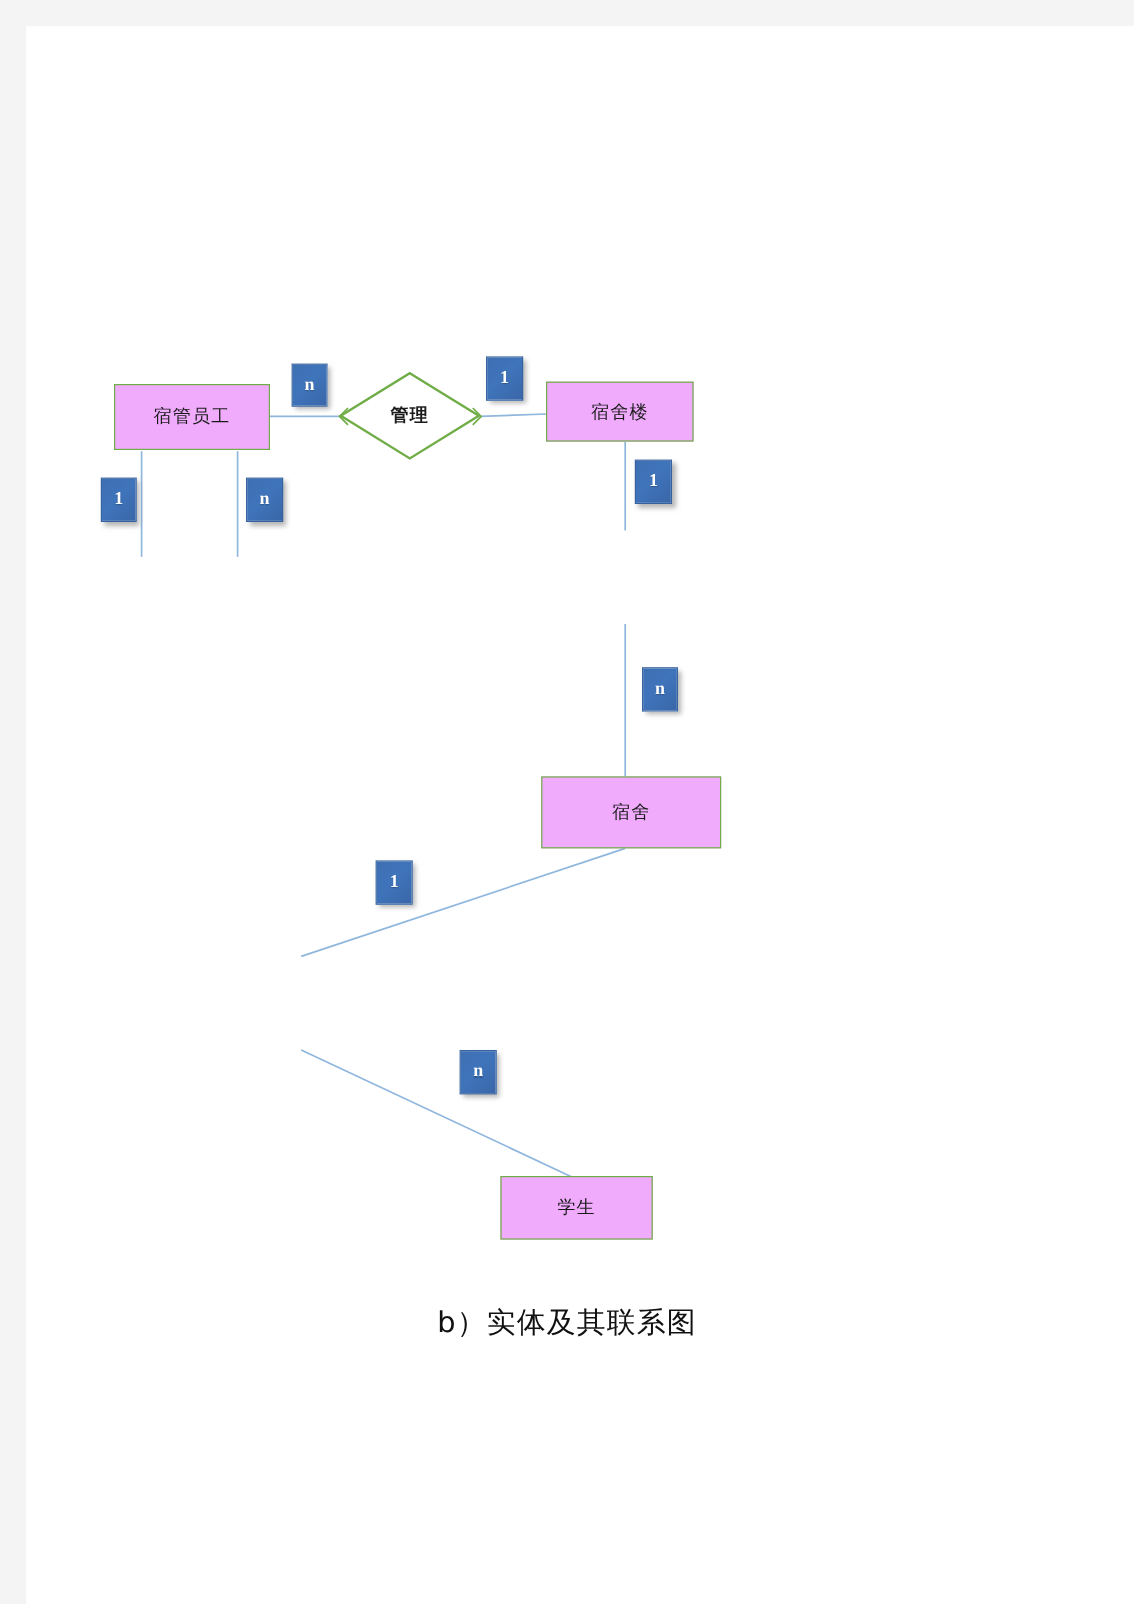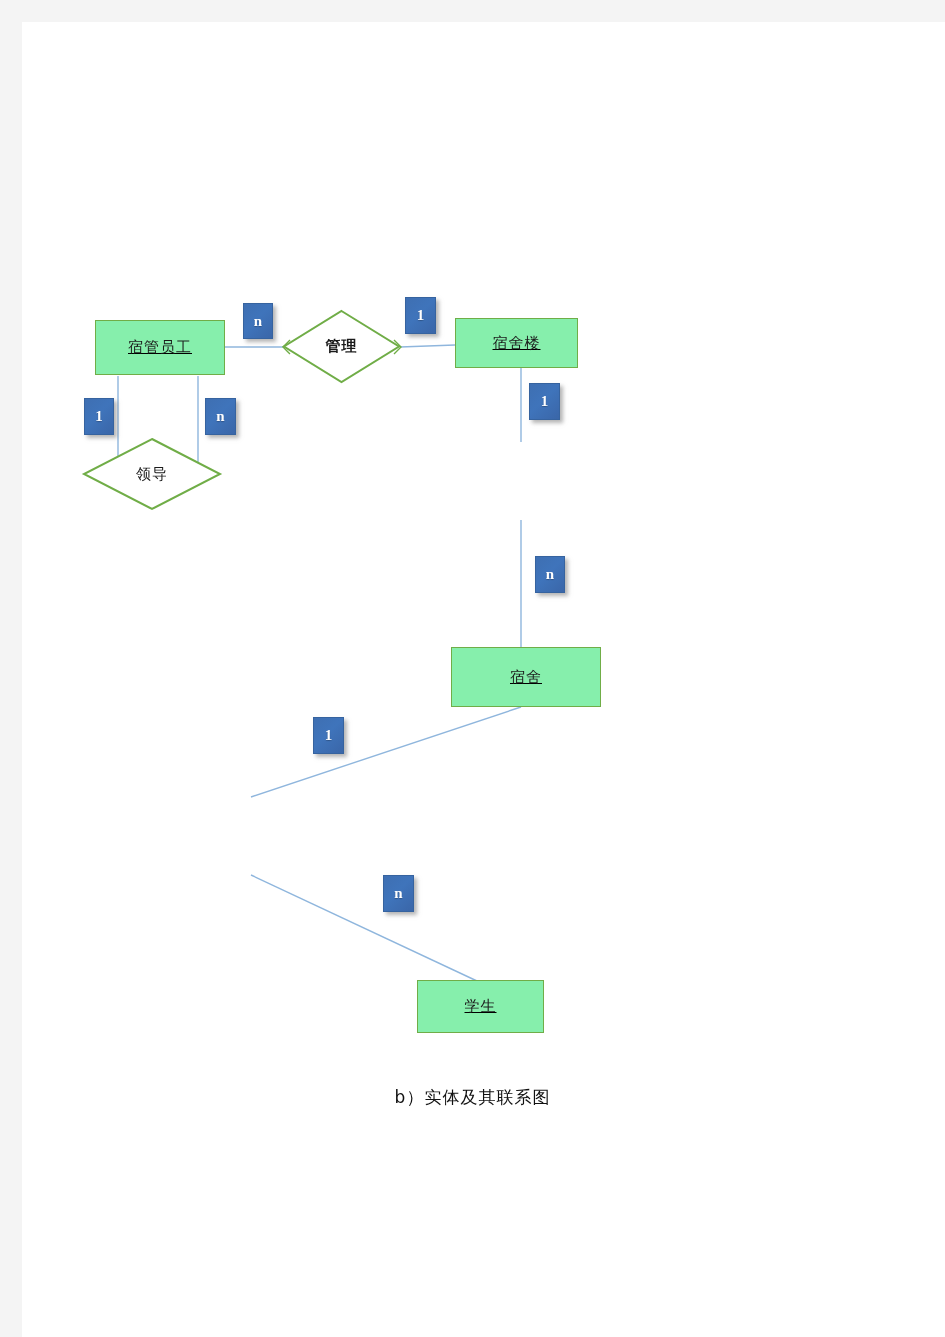--- a/index.html
+++ b/index.html
@@ -47,22 +47,21 @@
   
   .node {
     position: absolute;
     box-sizing: border-box;
     display: flex;
     align-items: center;
     justify-content: center;
   }
   .entity {
     border: 1.6px solid #70ad47;
-    background: #86efac;
-    text-decoration: underline;
+    background: #f0abfc;
   }
   .entity .node-label {
     font-size: 15px;
     color: #1a1a1a;
     letter-spacing: 1px;
     font-family: "DejaVu Sans", "Liberation Sans", sans-serif;
   }
   .diamond-wrap {
     position: absolute;
   }
@@ -102,21 +101,21 @@
     text-shadow: 0 1px 1px rgba(0,0,0,0.25);
   }
 
   
   #figure-caption {
     position: absolute;
     left: 0;
     top: 1086px;
     width: 945px;
     text-align: center;
-    font-size: 17px;
+    font-size: 24px;
     color: #111111;
     font-family: "DejaVu Sans", "Liberation Sans", sans-serif;
     letter-spacing: 1px;
   }
 </style>
 </head>
 <body>
 
 <div id="page-gray-top"></div>
 <div id="page-gray-left"></div>
@@ -166,26 +165,20 @@
     <span class="node-label">宿舍</span>
   </div>
 
   <div class="diamond-wrap" style="left:283px; top:310px; width:117px; height:73px;font-weight:bold;">
     <svg width="117" height="73" viewBox="0 0 117 73" xmlns="http://www.w3.org/2000/svg">
       <polygon points="58.5,1 116,36.5 58.5,72 1,36.5" fill="#ffffff" stroke="#70ad47" stroke-width="2"></polygon>
     </svg>
     <span class="node-label">管理</span>
   </div>
 
-  <div class="diamond-wrap" style="left:83px; top:438px; width:138px; height:72px;">
-    <svg width="138" height="72" viewBox="0 0 138 72" xmlns="http://www.w3.org/2000/svg">
-      <polygon points="69,1 137,36 69,71 1,36" fill="#ffffff" stroke="#70ad47" stroke-width="2"></polygon>
-    </svg>
-    <span class="node-label">领导</span>
-  </div>
 
 
 
   <div class="card-chip" style="left:243px; top:303px; width:30px; height:36px;">n</div>
 
   <div class="card-chip" style="left:405px; top:297px; width:31px; height:37px;">1</div>
 
   <div class="card-chip" style="left:84px; top:398px; width:30px; height:37px;">1</div>
 
   <div class="card-chip" style="left:205px; top:398px; width:31px; height:37px;">n</div>

